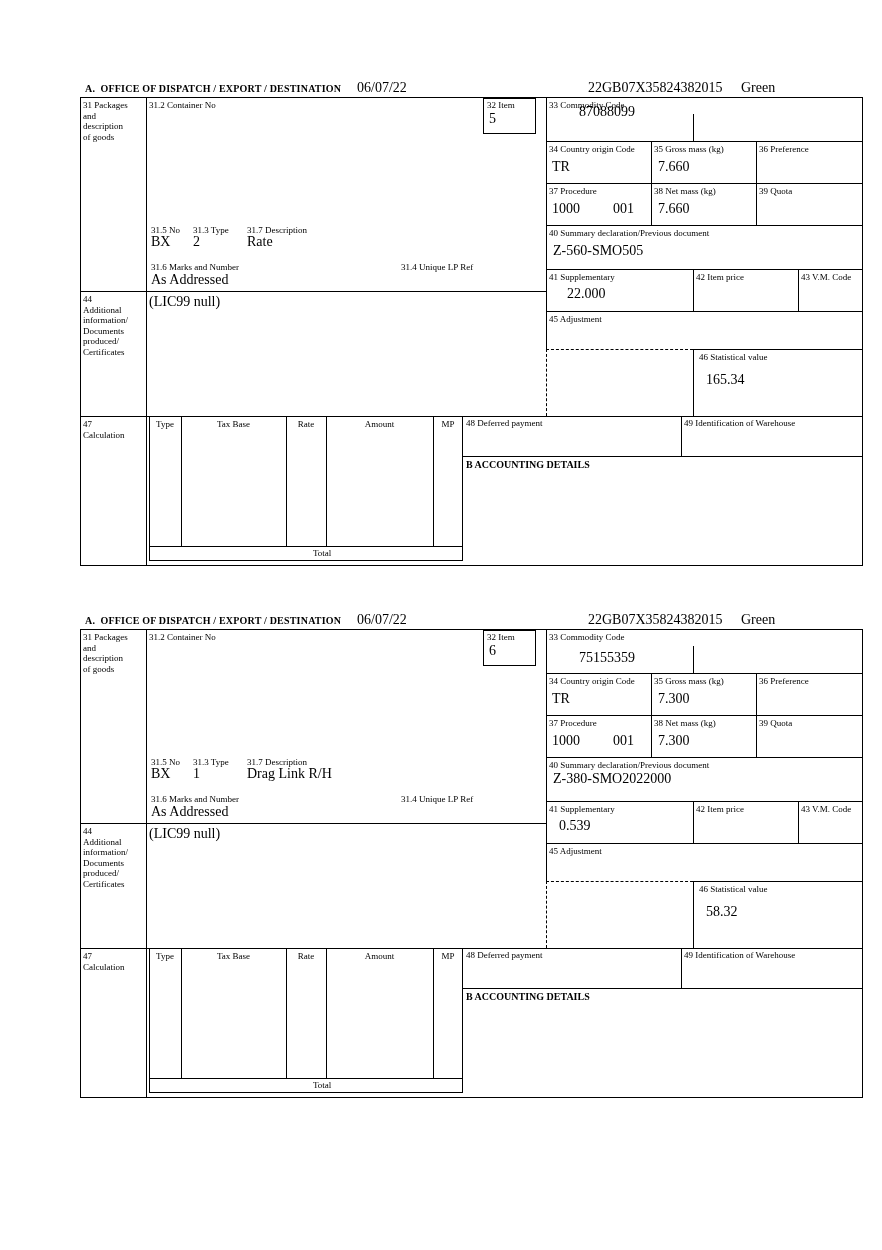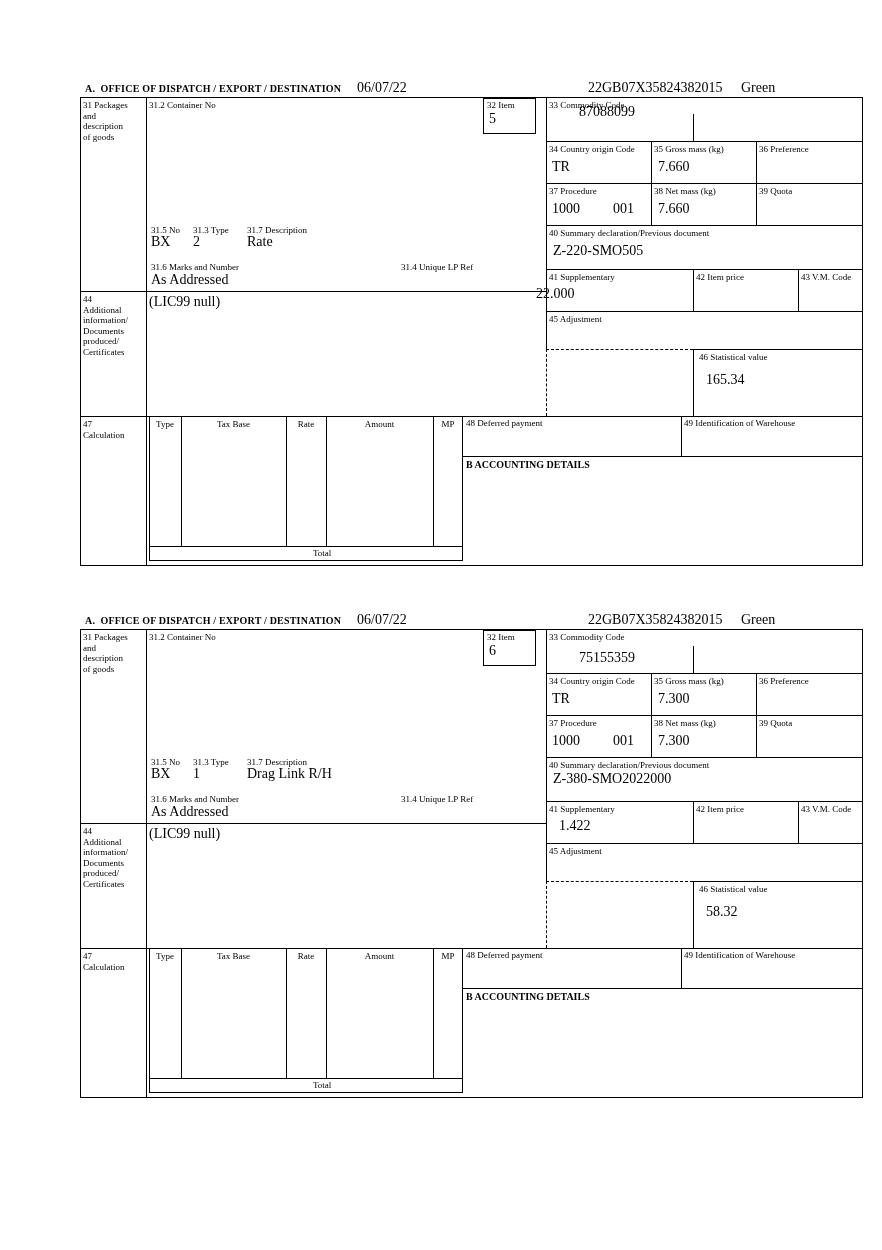--- a/index.html
+++ b/index.html
@@ -113,23 +113,23 @@
       <span class="lbl" style="left:573px;top:46px">35 Gross mass (kg)</span>
       <span class="val" style="left:577px;top:61px">7.660</span>
       <span class="lbl" style="left:678px;top:46px">36 Preference</span>
       <span class="lbl" style="left:468px;top:88px">37 Procedure</span>
       <span class="val" style="left:471px;top:103px">1000</span>
       <span class="val" style="left:532px;top:103px">001</span>
       <span class="lbl" style="left:573px;top:88px">38 Net mass (kg)</span>
       <span class="val" style="left:577px;top:103px">7.660</span>
       <span class="lbl" style="left:678px;top:88px">39 Quota</span>
       <span class="lbl" style="left:468px;top:130px">40 Summary declaration/Previous document</span>
-      <span class="val" style="left:472px;top:145px">Z-220-SMO505</span>
+      <span class="val" style="left:472px;top:145px">Z-560-SMO505</span>
       <span class="lbl" style="left:468px;top:174px">41 Supplementary</span>
-      <span class="val" style="left:455px;top:188px">22.000</span>
+      <span class="val" style="left:486px;top:188px">22.000</span>
       <span class="lbl" style="left:615px;top:174px">42 Item price</span>
       <span class="lbl" style="left:720px;top:174px">43 V.M. Code</span>
       <span class="lbl" style="left:468px;top:216px">45 Adjustment</span>
       <span class="lbl" style="left:618px;top:254px">46 Statistical value</span>
       <span class="val" style="left:625px;top:274px">165.34</span>
 
       <span class="lbl" style="left:385px;top:320px">48 Deferred payment</span>
       <span class="lbl" style="left:603px;top:320px">49 Identification of Warehouse</span>
       <span class="bold10" style="left:385px;top:361px">B ACCOUNTING DETAILS</span>
 
@@ -219,21 +219,21 @@
       <span class="lbl" style="left:678px;top:46px">36 Preference</span>
       <span class="lbl" style="left:468px;top:88px">37 Procedure</span>
       <span class="val" style="left:471px;top:103px">1000</span>
       <span class="val" style="left:532px;top:103px">001</span>
       <span class="lbl" style="left:573px;top:88px">38 Net mass (kg)</span>
       <span class="val" style="left:577px;top:103px">7.300</span>
       <span class="lbl" style="left:678px;top:88px">39 Quota</span>
       <span class="lbl" style="left:468px;top:130px">40 Summary declaration/Previous document</span>
       <span class="val" style="left:472px;top:141px">Z-380-SMO2022000</span>
       <span class="lbl" style="left:468px;top:174px">41 Supplementary</span>
-      <span class="val" style="left:478px;top:188px">1.422</span>
+      <span class="val" style="left:478px;top:188px">0.539</span>
       <span class="lbl" style="left:615px;top:174px">42 Item price</span>
       <span class="lbl" style="left:720px;top:174px">43 V.M. Code</span>
       <span class="lbl" style="left:468px;top:216px">45 Adjustment</span>
       <span class="lbl" style="left:618px;top:254px">46 Statistical value</span>
       <span class="val" style="left:625px;top:274px">58.32</span>
 
       <span class="lbl" style="left:385px;top:320px">48 Deferred payment</span>
       <span class="lbl" style="left:603px;top:320px">49 Identification of Warehouse</span>
       <span class="bold10" style="left:385px;top:361px">B ACCOUNTING DETAILS</span>
 

